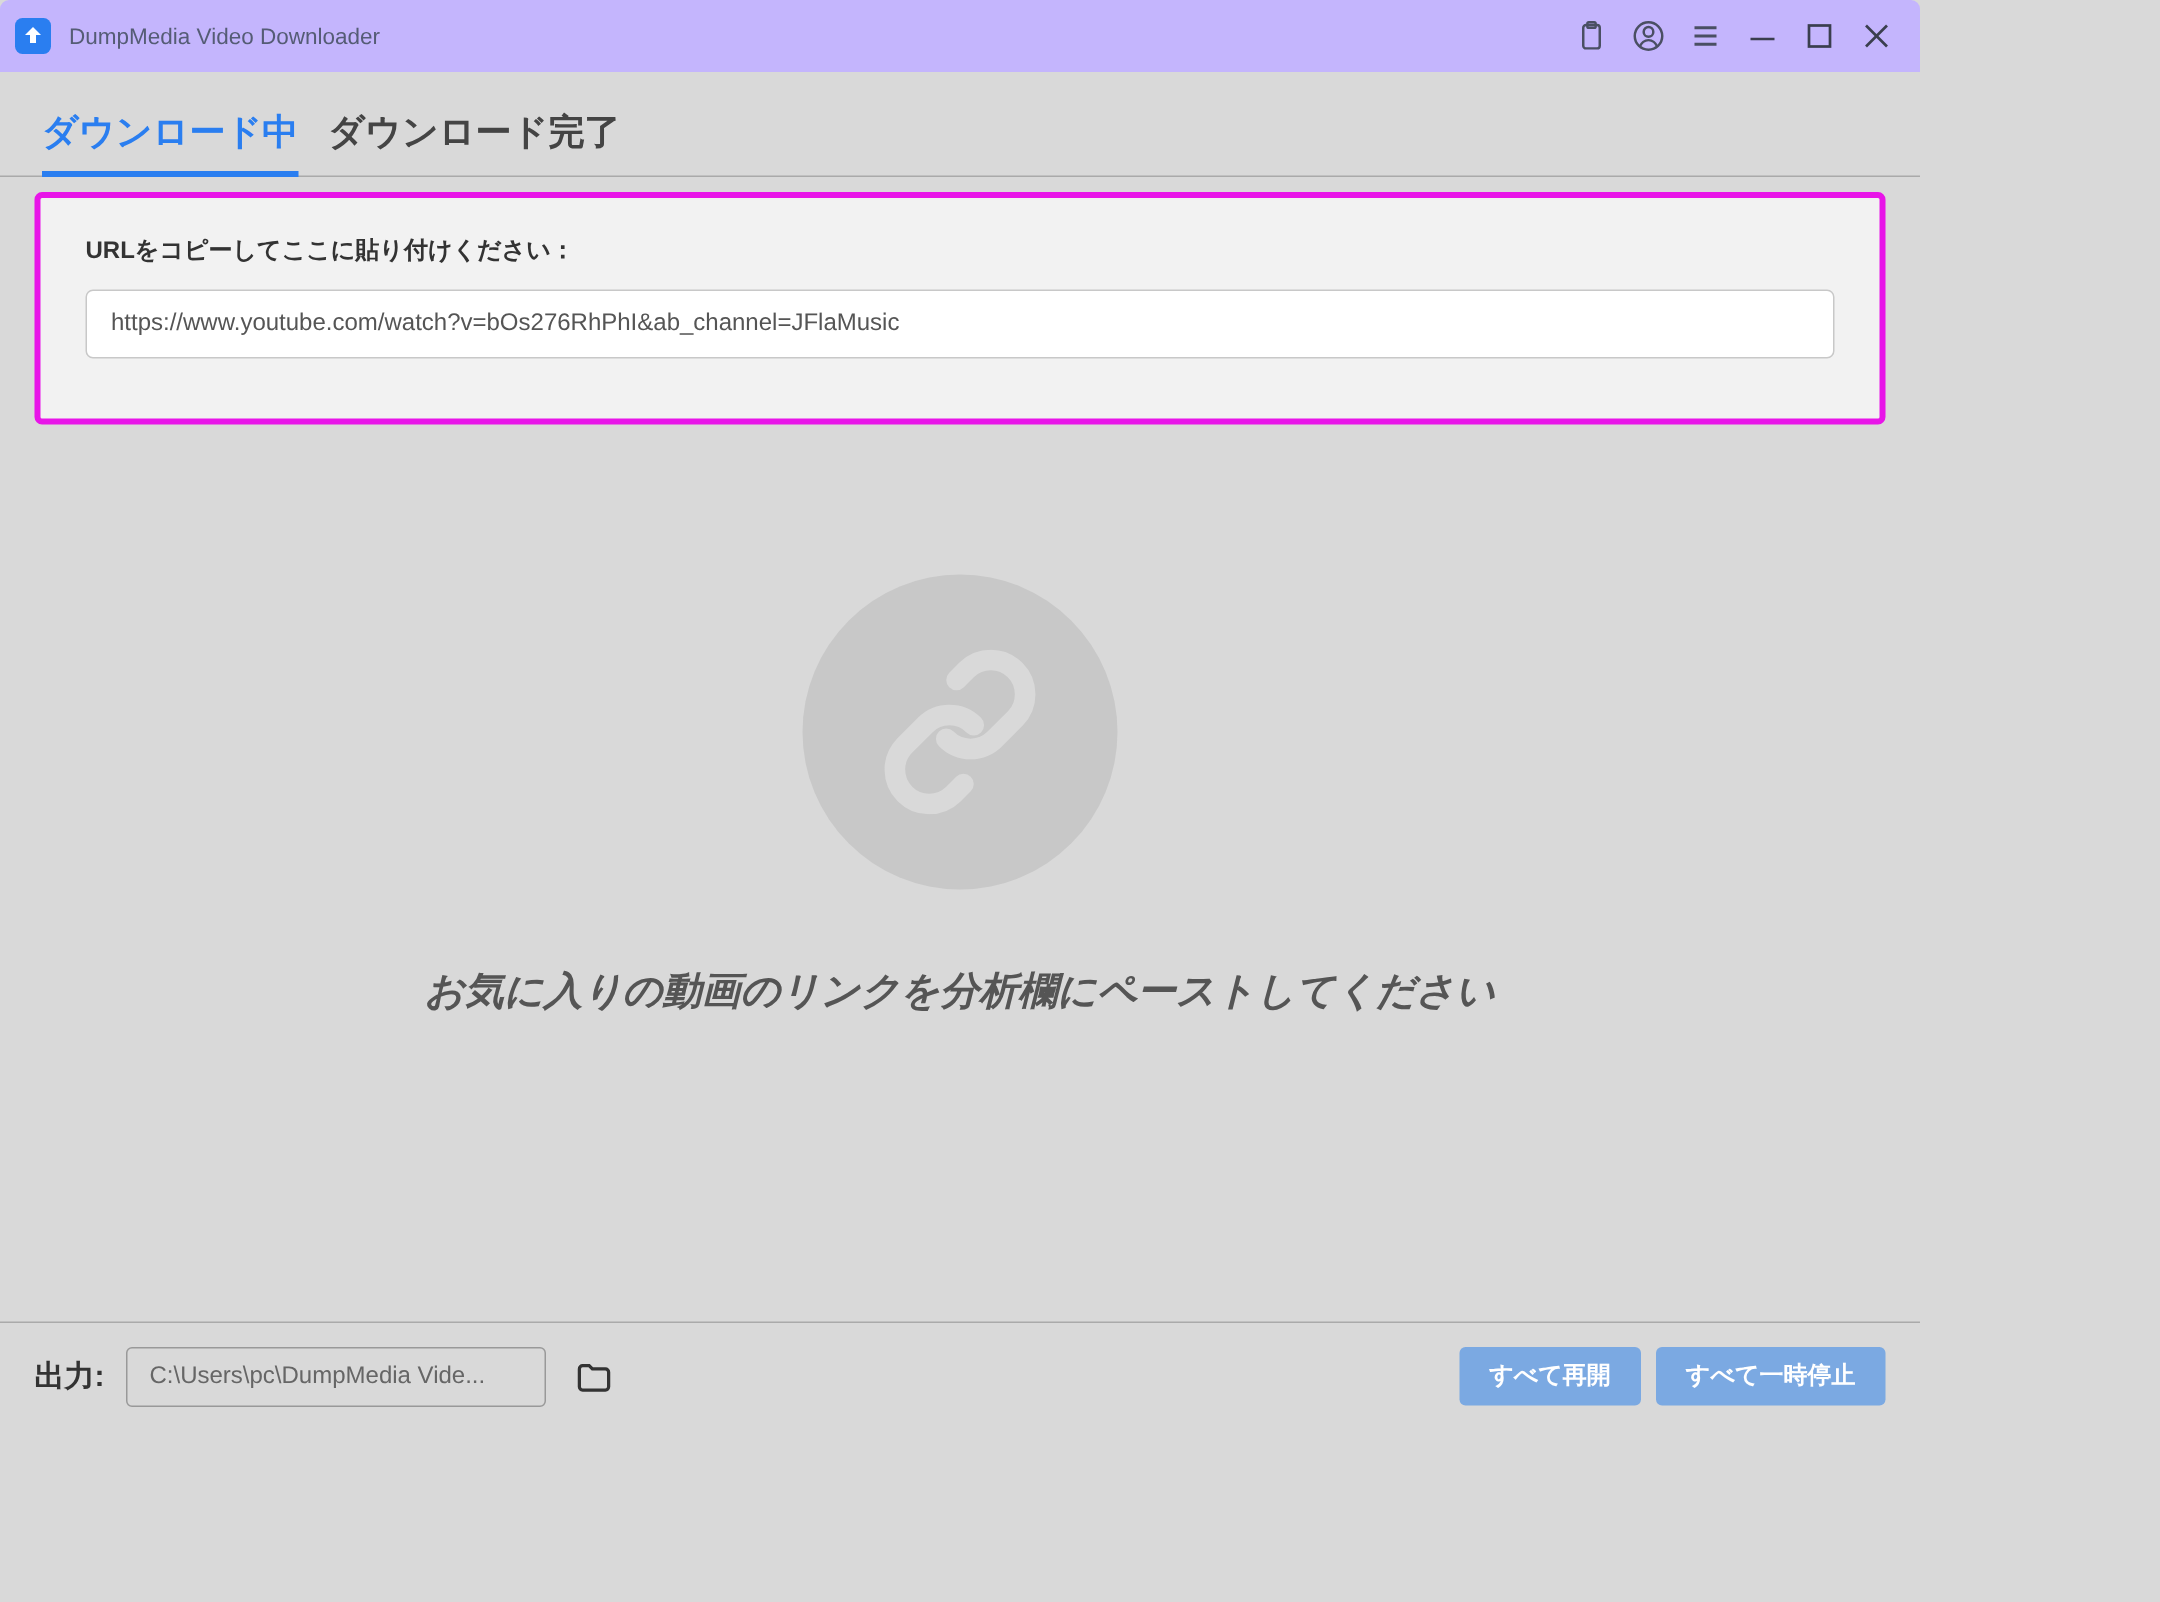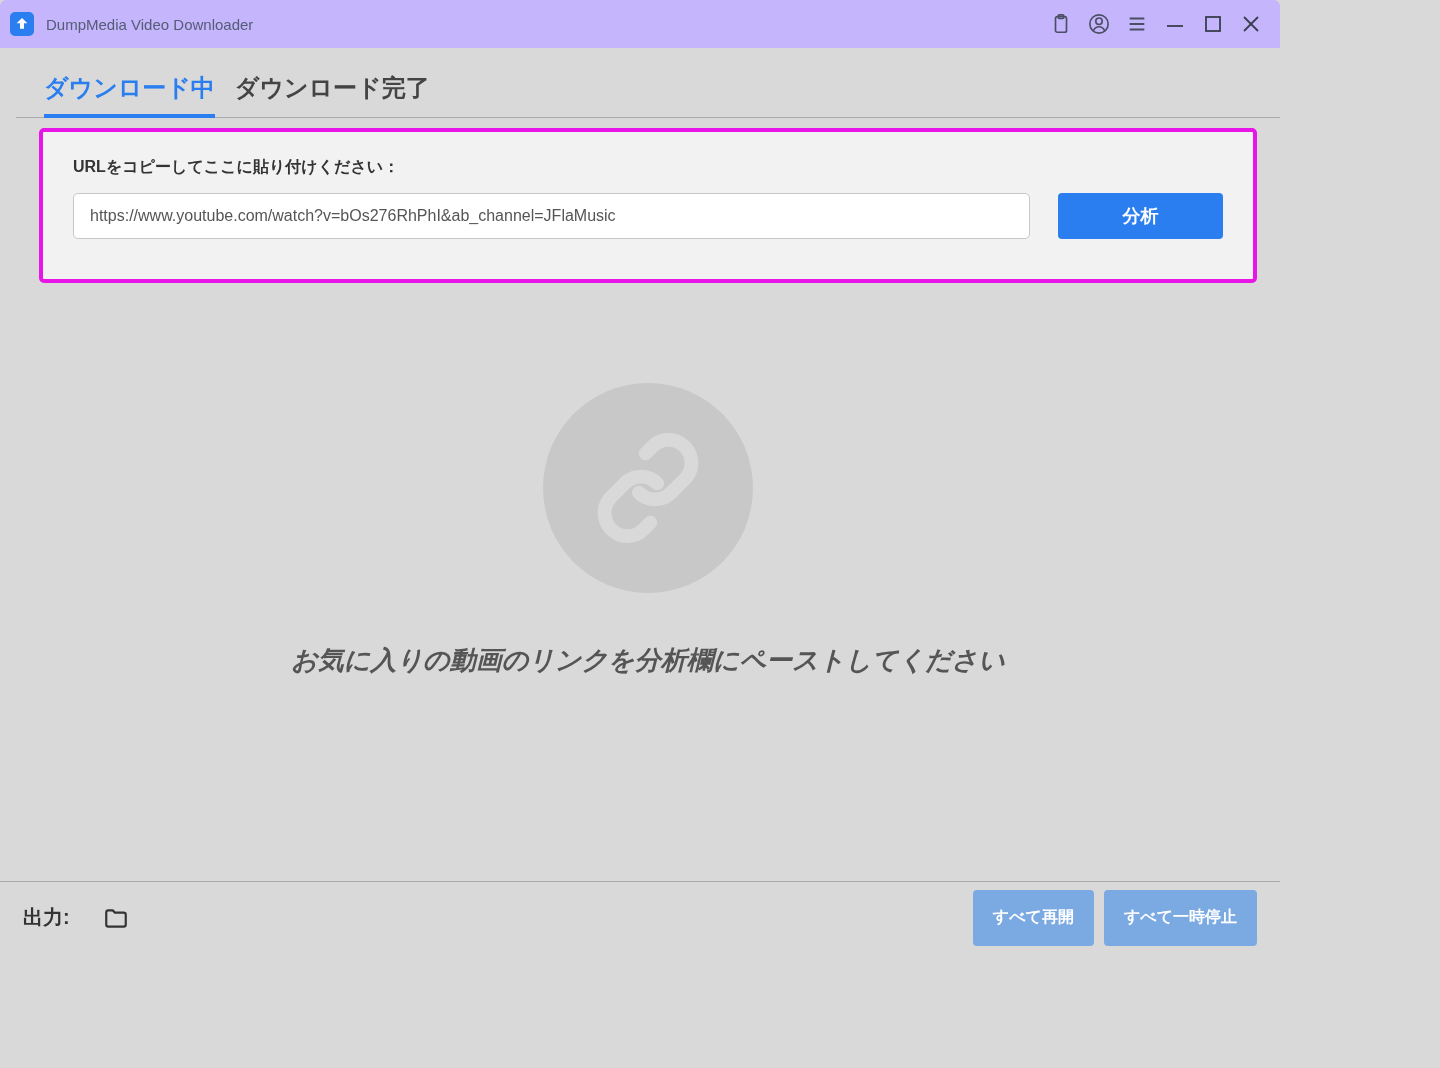--- a/index.html
+++ b/index.html
@@ -62,21 +62,20 @@
       width: 24px;
       height: 24px;
       stroke: #3a3e4e;
       stroke-width: 1.8;
     }
     .content {
       background: #d9d9d9;
       height: calc(953px - 48px);
       padding-top: 24px;
       position: relative;
-      padding-left: 16px;
     }
     .tabs {
       display: flex;
       padding: 0 28px;
       border-bottom: 1px solid #aaa;
       gap: 20px;
     }
     .tab {
       font-size: 24px;
       font-weight: 600;
@@ -200,21 +199,21 @@
       width: 26px;
       height: 26px;
       fill: none;
       stroke: #333;
       stroke-width: 2;
     }
     .footer-spacer {
       flex: 1;
     }
     .footer-btn {
-      height: 56px;
+      height: 39px;
       padding: 0 20px;
       background: #7ba9e2;
       border: none;
       border-radius: 4px;
       color: #fff;
       font-size: 16px;
       font-weight: 600;
       cursor: pointer;
       margin-left: 10px;
     }
@@ -271,36 +270,36 @@
 <div class="content">
   <div class="tabs">
     <div class="tab active">ダウンロード中</div>
     <div class="tab">ダウンロード完了</div>
   </div>
 
   <div class="url-section">
     <div class="url-label">URLをコピーしてここに貼り付けください：</div>
     <div class="url-row">
       <input class="url-input" type="text" value="https://www.youtube.com/watch?v=bOs276RhPhI&amp;ab_channel=JFlaMusic" style="">
-      <button class="analyze-btn">分析</button>
     </div>
   </div>
 
   <div class="empty-area">
     <div class="link-circle">
       <svg viewBox="0 0 24 24" fill="none" stroke="#d9d9d9" stroke-width="3" stroke-linecap="round">
         <path d="M10 13a5 5 0 0 0 7.07 0l3-3a5 5 0 0 0-7.07-7.07l-1.5 1.5"></path>
         <path d="M14 11a5 5 0 0 0-7.07 0l-3 3a5 5 0 0 0 7.07 7.07l1.5-1.5"></path>
       </svg>
     </div>
     <div class="paste-text">お気に入りの動画のリンクを分析欄にペーストしてください</div>
   </div>
 
   <div class="footer">
     <div class="output-label">出力:</div>
+    <div class="path-display">C:\Users\pc\DumpMedia Vide...</div>
     <div class="folder-btn">
       <svg viewBox="0 0 24 24">
           <path d="M3 7a2 2 0 0 1 2-2h4l2 2h8a2 2 0 0 1 2 2v9a2 2 0 0 1-2 2H5a2 2 0 0 1-2-2V7z"></path>
         </svg>
     </div>
     <div class="footer-spacer"></div>
     <button class="footer-btn">すべて再開</button>
     <button class="footer-btn">すべて一時停止</button>
   </div>
 </div>

